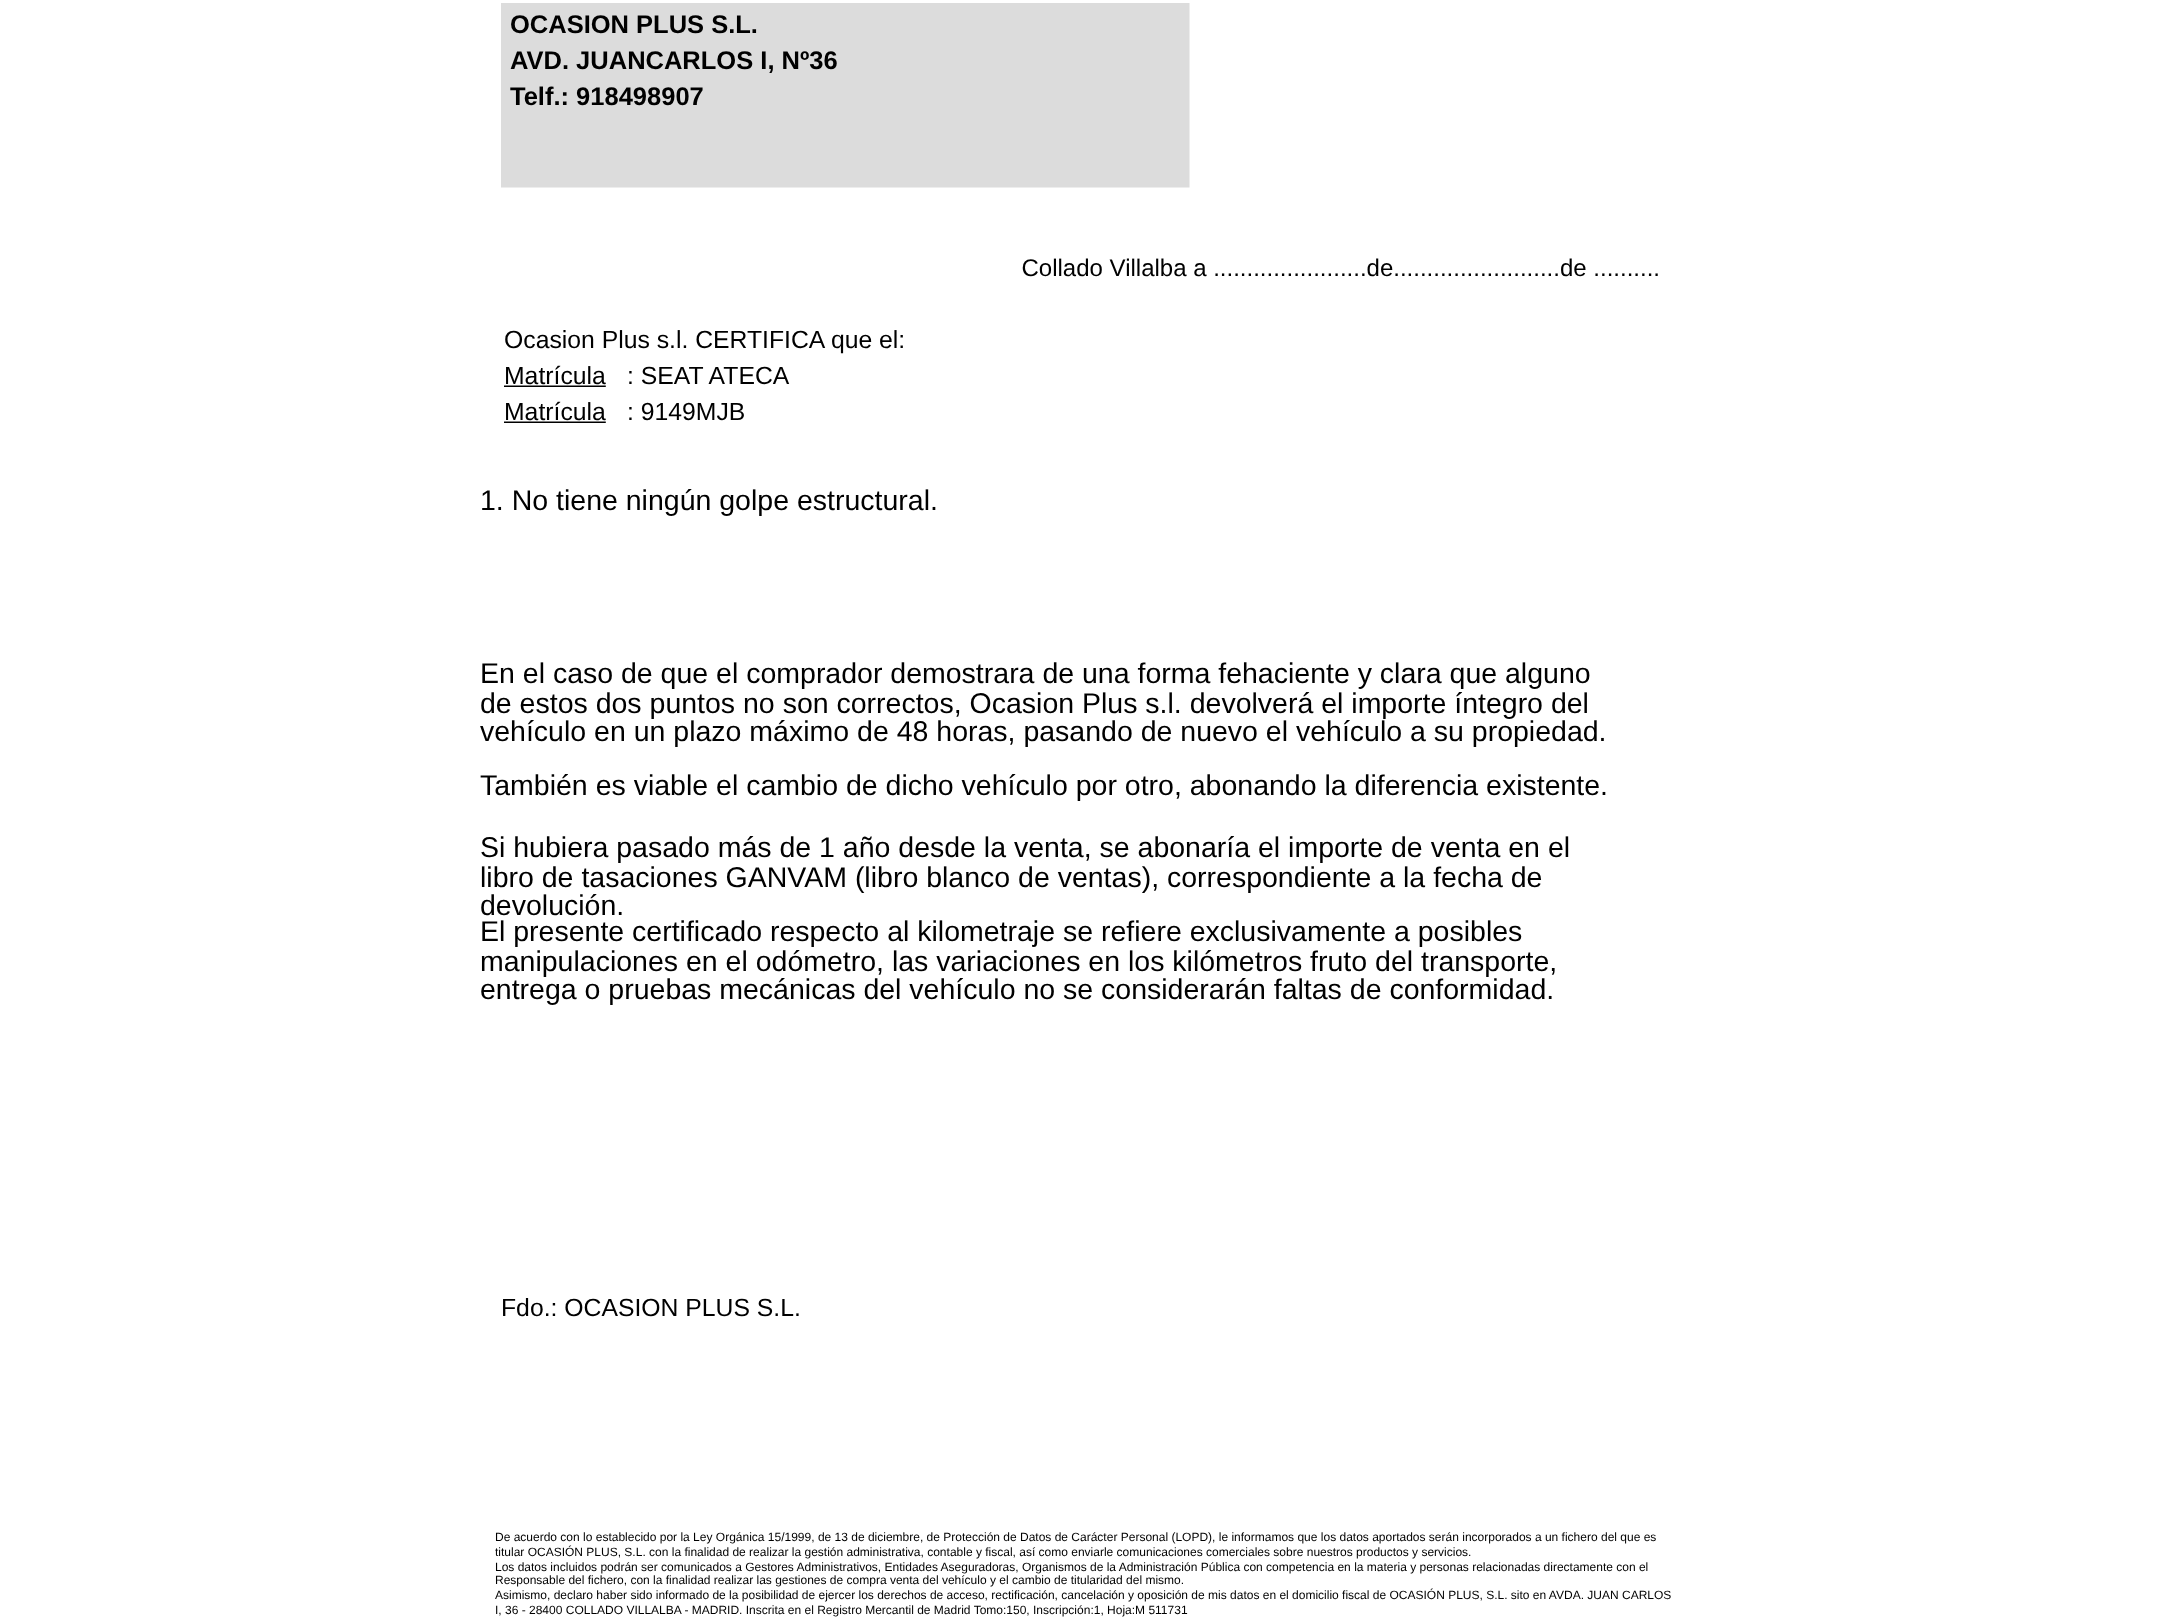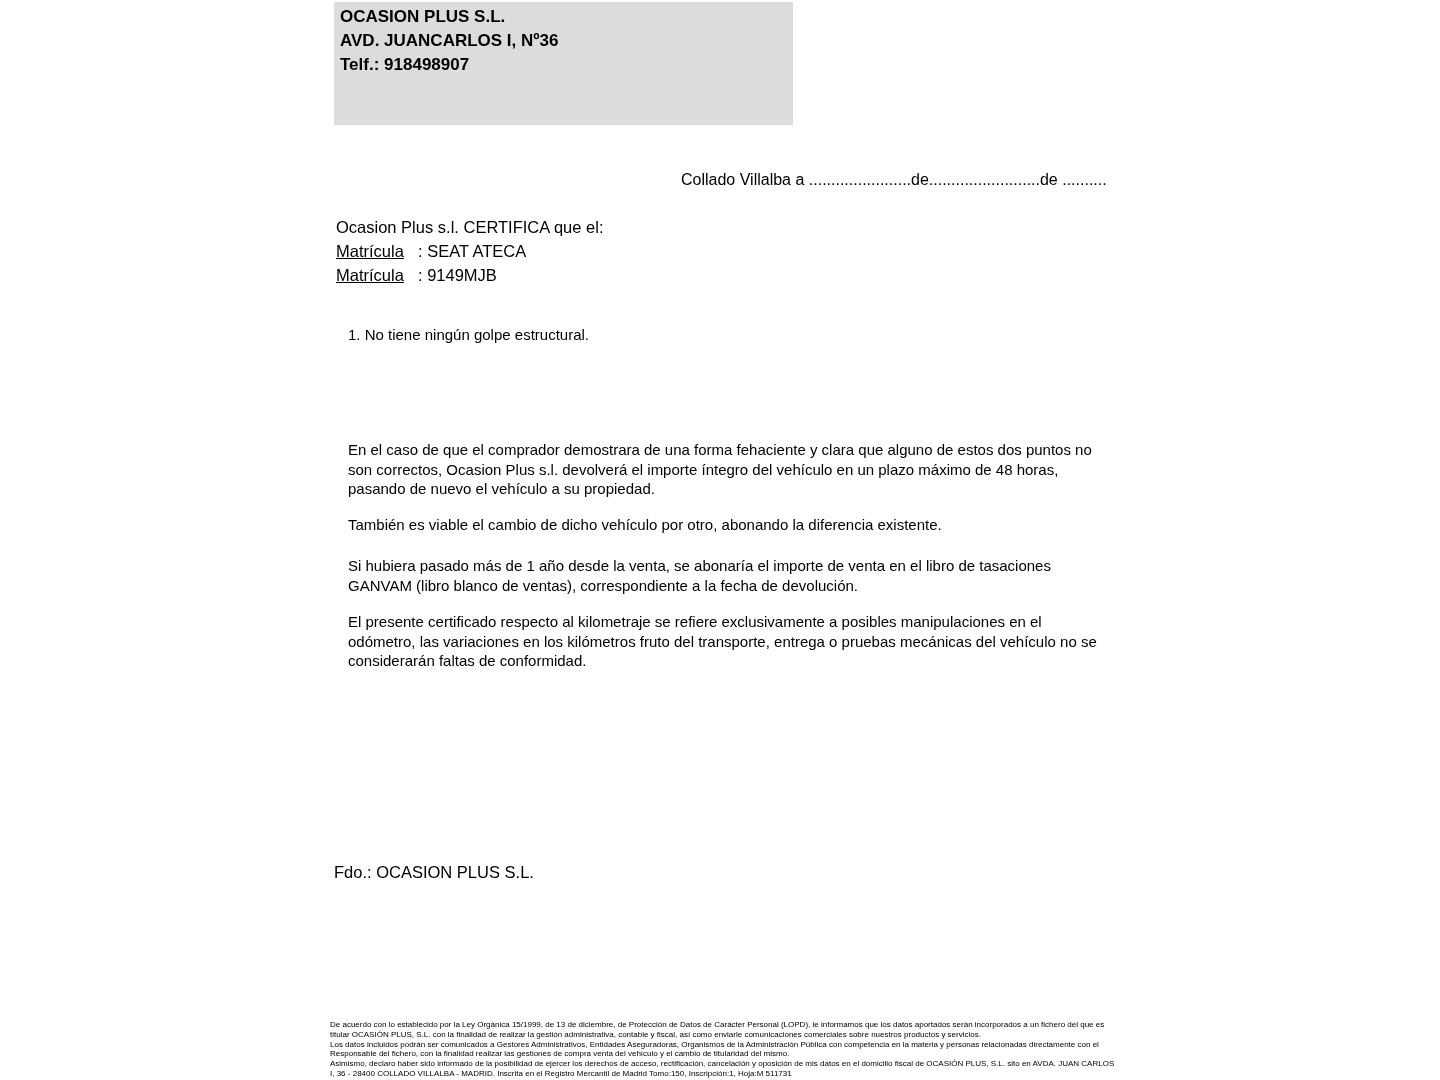--- a/index.html
+++ b/index.html
@@ -40,23 +40,23 @@
     position: absolute;
     left: 336px;
     top: 215px;
     font-size: 16.5px;
     line-height: 24px;
   }
   .cert .label-w { display: inline-block; width: 82px; }
   .u { text-decoration: underline; }
   .body-text {
     position: absolute;
-    left: 348px;
+    left: 320px;
     width: 765px;
-    font-size: 15px;
+    font-size: 19px;
     line-height: 19.5px;
   }
   .point1 { top: 325px; }
   .point2 { top: 362px; }
   .p1 { top: 440px; }
   .p2 { top: 515px; }
   .p3 { top: 556px; }
   .p4 { top: 612px; }
   .signature {
     position: absolute;

